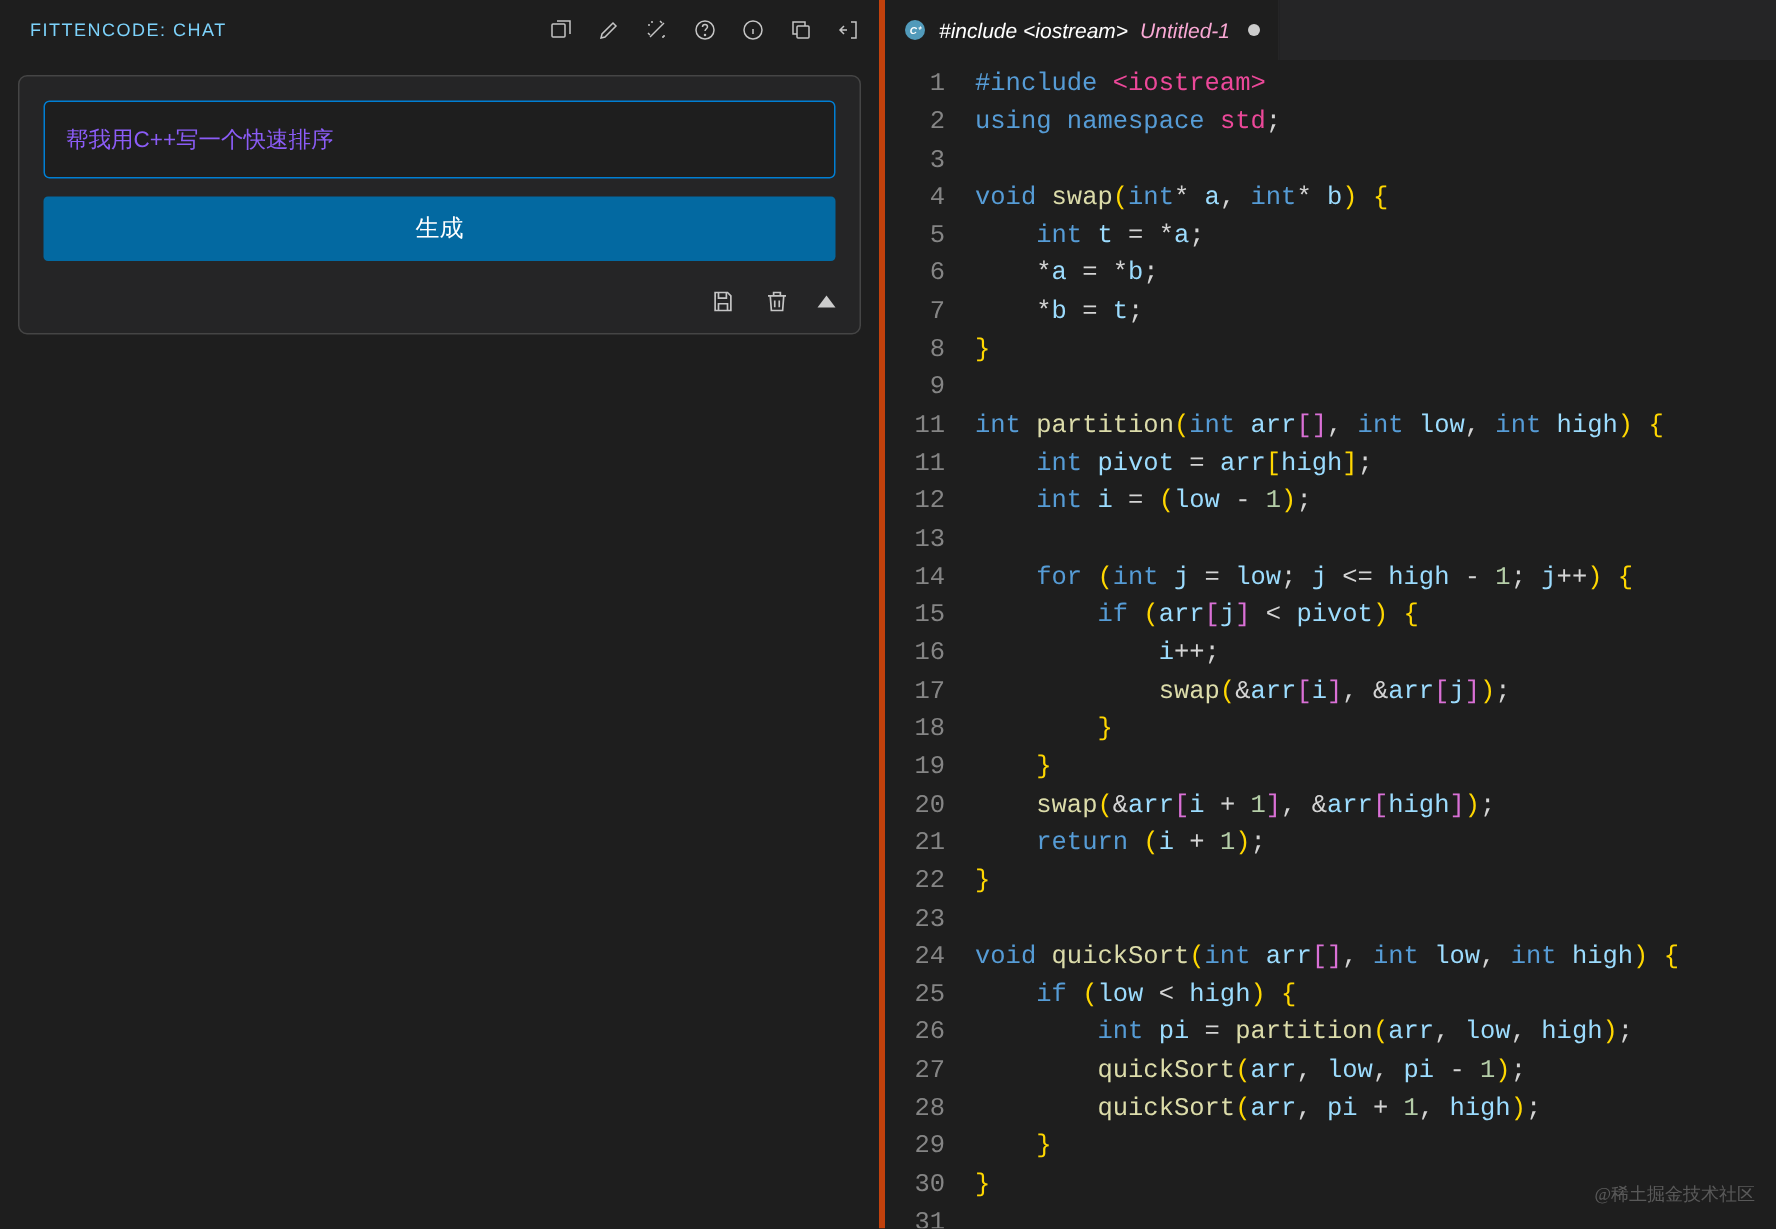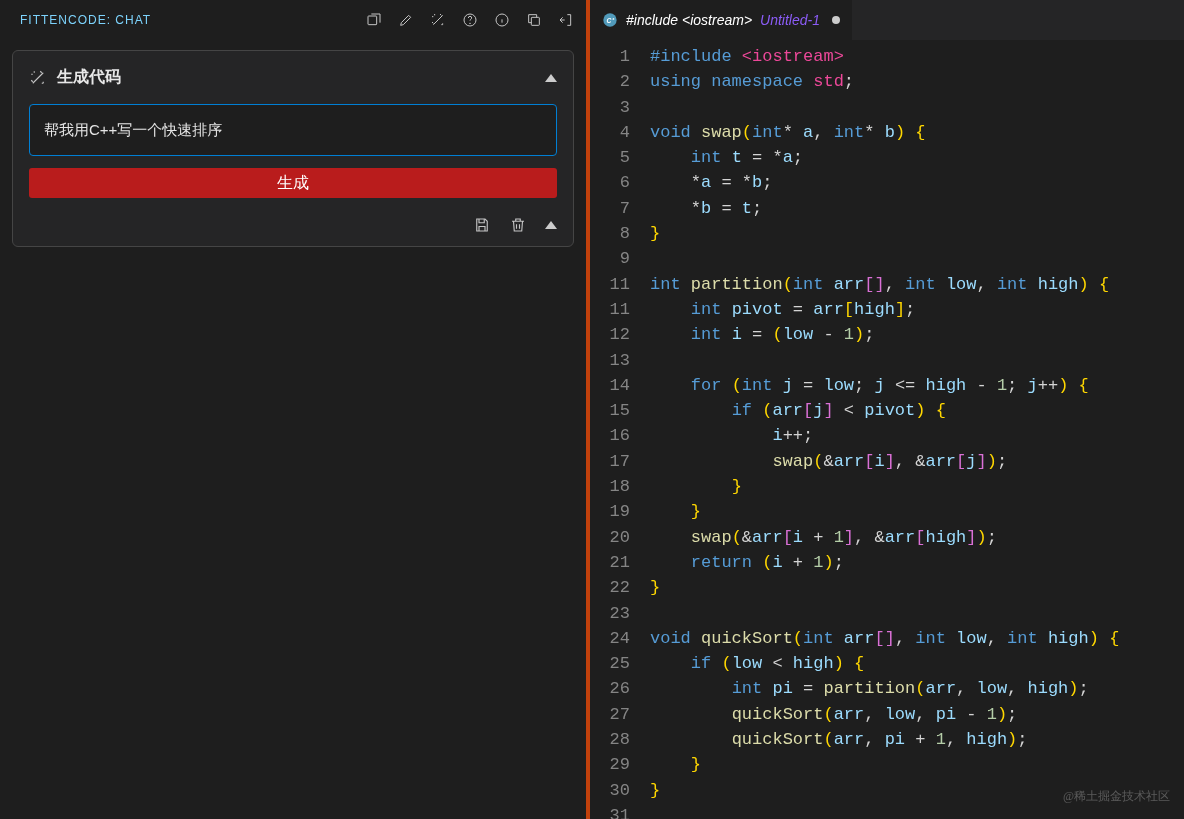--- a/index.html
+++ b/index.html
@@ -43,30 +43,30 @@
   .card-head { display: flex; align-items: center; justify-content: space-between; margin-bottom: 16px; }
   .card-head-left { display: flex; align-items: center; gap: 10px; }
   .card-title { font-size: 16px; font-weight: 600; color: #e8e8e8; }
   .triangle-up { width: 0; height: 0; border-left: 6px solid transparent; border-right: 6px solid transparent; border-bottom: 8px solid #cccccc; cursor: pointer; }
   .prompt-input {
     width: 100%;
     height: 52px;
     background: #1e1e1e;
     border: 1px solid #007fd4;
     border-radius: 4px;
-    color: #e5e5e5;
+    color: #8b5cf6;
     font-size: 15px;
     padding: 0 14px;
     outline: none;
   }
   .gen-btn {
     width: 100%;
-    height: 30px;
+    height: 43px;
     margin-top: 12px;
-    background: #b91c1c;
+    background: #0369a1;
     border: none;
     border-radius: 3px;
     color: #ffffff;
     font-size: 16px;
     cursor: pointer;
   }
   .card-footer {
     display: flex;
     justify-content: flex-end;
     gap: 18px;
@@ -93,21 +93,21 @@
     display: flex;
     align-items: center;
     padding: 0 12px;
     gap: 8px;
     font-size: 14px;
     font-style: italic;
     color: #ffffff;
     cursor: pointer;
     border-right: 1px solid #252526;
   }
-  .tab-secondary { color: #8b5cf6; }
+  .tab-secondary { color: #f9a8d4; }
   .tab-dot { width: 8px; height: 8px; border-radius: 50%; background: #cccccc; margin-left: 4px; }
   .cpp-icon { width: 16px; height: 16px; }
   .editor-area {
     flex: 1;
     display: flex;
     font-family: "Consolas", "Courier New", monospace;
     font-size: 17px;
     line-height: 25.3px;
     overflow: hidden;
     padding-top: 4px;
@@ -171,30 +171,20 @@
           <path d="M16 8V4H4v12h4"></path>
         </svg>
       <svg class="hicon" viewBox="0 0 24 24">
           <path d="M14 4h5v16h-5"></path>
           <path d="M10 12H3M7 8l-4 4 4 4"></path>
         </svg>
     </div>
   </div>
 
   <div class="card">
-    <div class="card-head">
-      <div class="card-head-left">
-        <svg class="hicon" style="width:18px;height:18px" viewBox="0 0 24 24">
-            <path d="M5 19L19 5"></path>
-            <path d="M15 3l2 2M3 15l2 2M7 3v2M3 7h2M19 17v2M17 19h2"></path>
-          </svg>
-        <span class="card-title">生成代码</span>
-      </div>
-      <div class="triangle-up"></div>
-    </div>
     <input class="prompt-input" value="帮我用C++写一个快速排序" style="">
     <button class="gen-btn">生成</button>
     <div class="card-footer">
       <svg class="ficon" viewBox="0 0 24 24">
           <path d="M5 4h11l3 3v13H5z"></path>
           <path d="M8 4v5h7V4M8 20v-6h8v6"></path>
         </svg>
       <svg class="ficon" viewBox="0 0 24 24">
           <path d="M4 7h16M9 7V4h6v3M6 7l1 13h10l1-13M10 11v6M14 11v6"></path>
         </svg>

